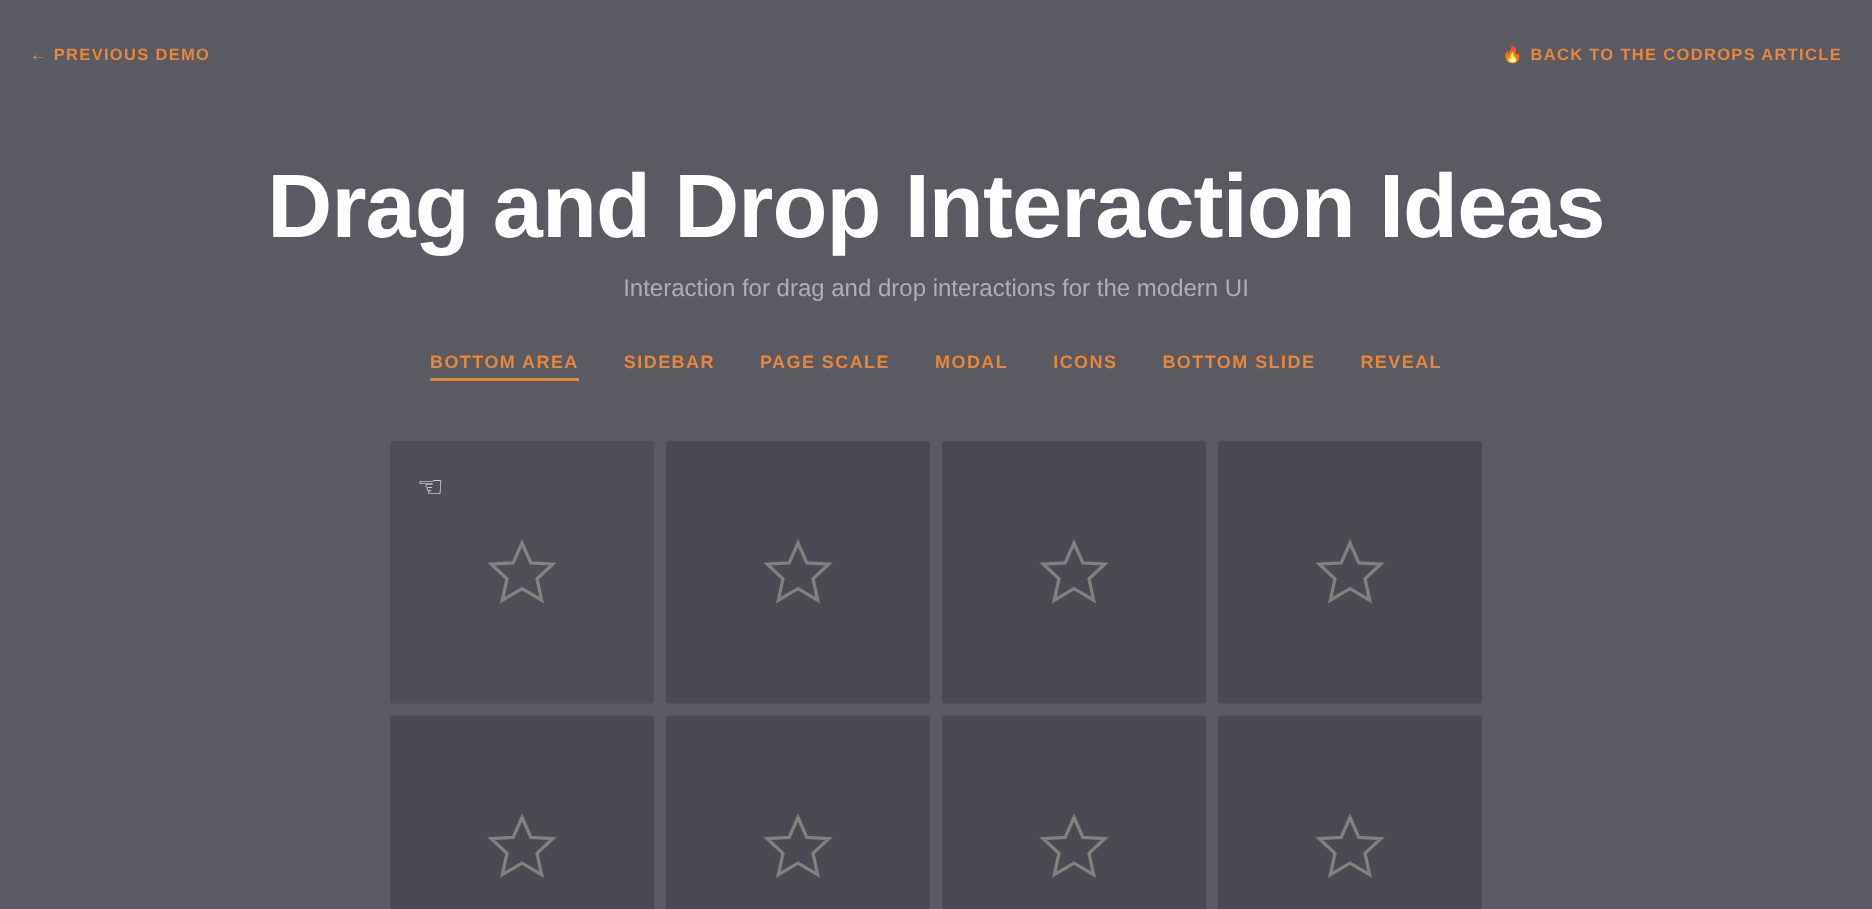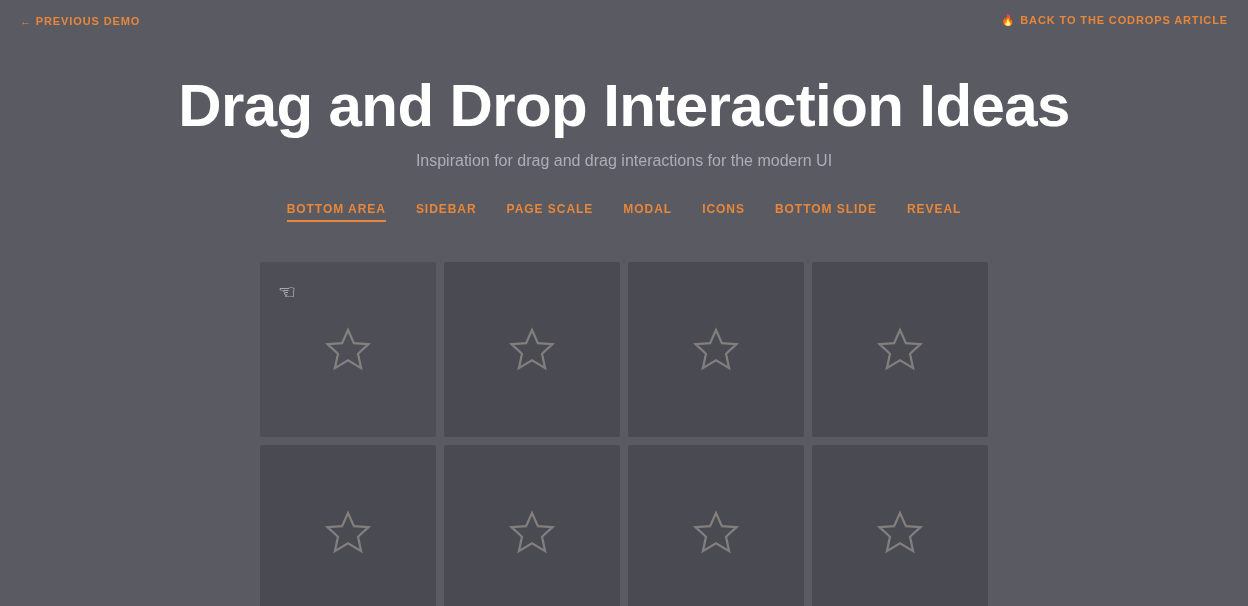--- a/index.html
+++ b/index.html
@@ -14,21 +14,21 @@
       color: #fff;
       min-height: 606px;
       width: 1248px;
       overflow-x: hidden;
     }
 
     .top-nav {
       display: flex;
       justify-content: space-between;
       align-items: center;
-      padding: 14px 20px;
+      padding: 30px 20px;
       background-color: #5a5a62;
       gap: 44px;
     }
 
     .nav-link {
       color: #e8873a;
       text-decoration: none;
       font-size: 11px;
       font-weight: bold;
       letter-spacing: 0.08em;
@@ -132,21 +132,21 @@
 </head>
 <body>
 
 <nav class="top-nav">
   <a class="nav-link nav-link-left">PREVIOUS DEMO</a>
   <a class="nav-link nav-link-right">BACK TO THE CODROPS ARTICLE</a>
 </nav>
 
 <header class="header-section">
   <h1 class="main-title">Drag and Drop Interaction Ideas</h1>
-  <p class="subtitle">Inspiration for drag and drag interactions for the modern UI</p>
+  <p class="subtitle">Interaction for drag and drop interactions for the modern UI</p>
 </header>
 
 <nav class="tab-nav">
   <a class="tab-item active">BOTTOM AREA</a>
   <a class="tab-item">SIDEBAR</a>
   <a class="tab-item">PAGE SCALE</a>
   <a class="tab-item">MODAL</a>
   <a class="tab-item">ICONS</a>
   <a class="tab-item">BOTTOM SLIDE</a>
   <a class="tab-item">REVEAL</a>

